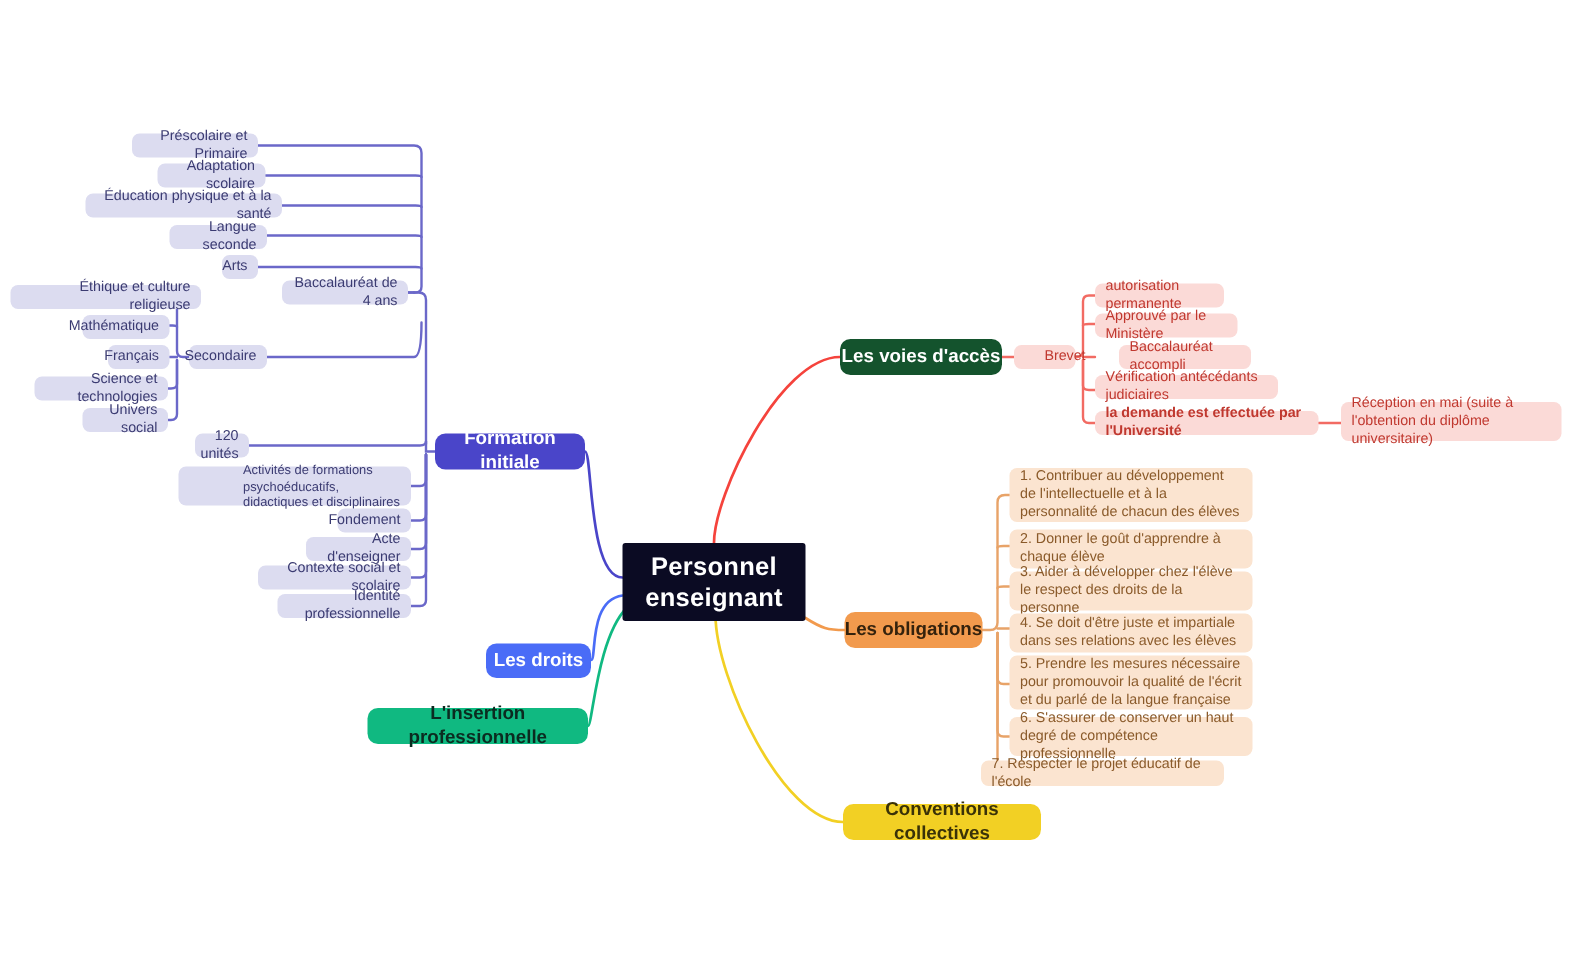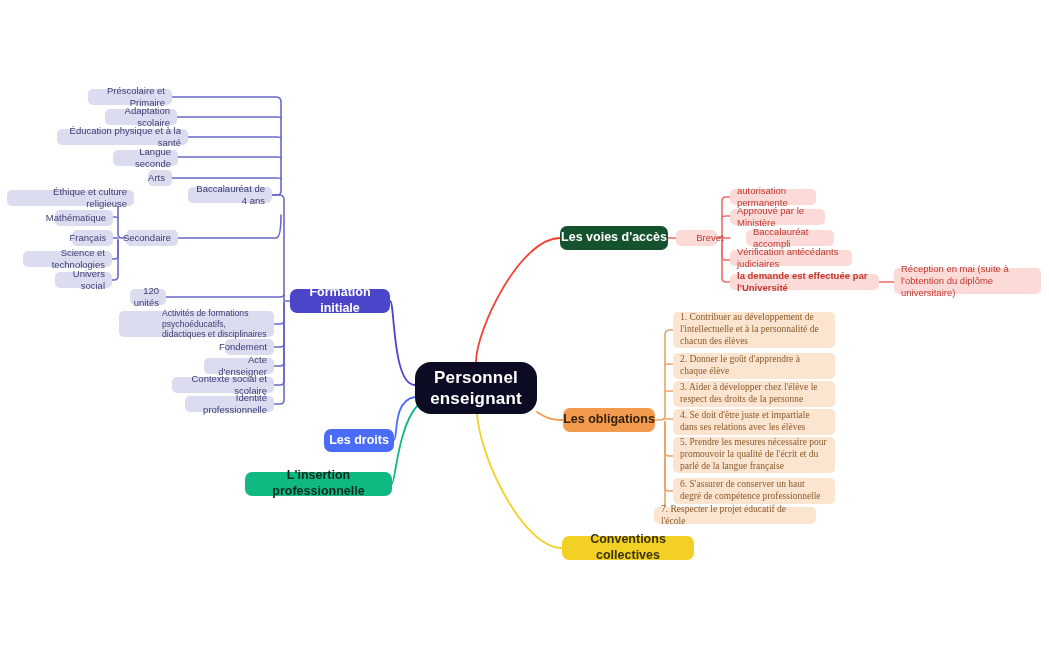--- a/index.html
+++ b/index.html
@@ -16,21 +16,21 @@
     box-sizing:border-box;
     border-radius:6px;
     display:flex;align-items:center;
     line-height:1.25;
     white-space:pre-line;
   }
 
   
   .n-center{
     background:#0b0b23;color:#ffffff;
-    border-radius:16px;
+    border-radius:2px;
     font-size:17px;font-weight:700;
     justify-content:center;text-align:center;
     letter-spacing:.2px;
   }
 
   
   .n-l1{
     font-size:12.5px;font-weight:700;
     justify-content:center;text-align:center;
     border-radius:7px;
@@ -61,21 +61,20 @@
     justify-content:flex-start;text-align:left;
   }
 
   
   .n-peach{
     background:#fbe4d0;color:#8a5a2a;
     font-size:9.5px;
     padding:1px 7px;border-radius:5px;
     justify-content:flex-start;text-align:left;
     align-items:center;
-    font-family:Liberation Serif, serif;
   }
 </style>
 </head>
 <body>
 
 <div id="canvas">
 
   <svg class="links" viewBox="0 0 1049 650">
     <g fill="none" stroke-linecap="round" stroke-width="1.6">
 

